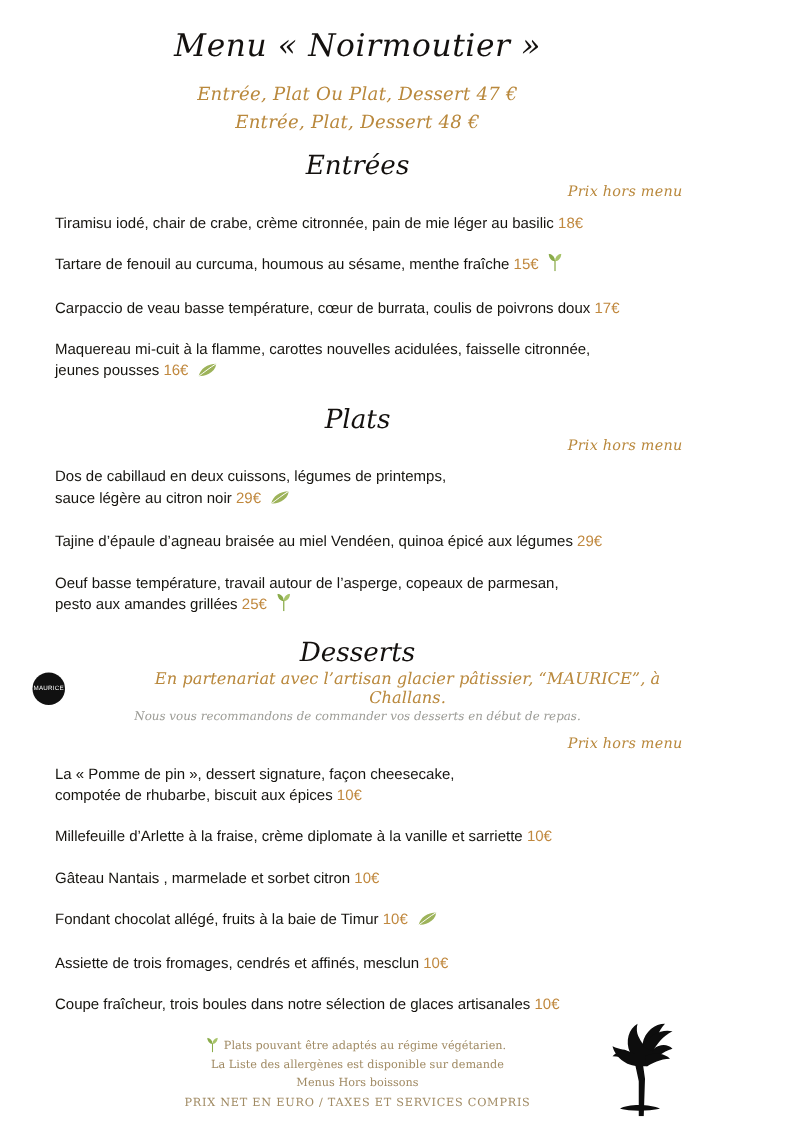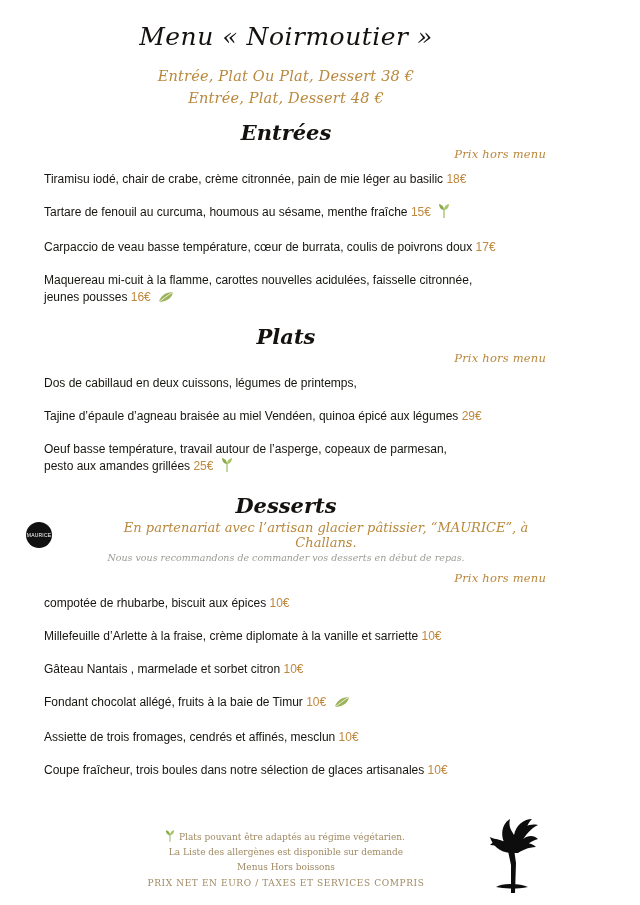--- a/index.html
+++ b/index.html
@@ -43,21 +43,21 @@
     line-height: 1.55;
     letter-spacing: 0.2px;
   }
   .section-title {
     text-align: center;
     font-family: "DejaVu Serif", serif;
     font-style: italic;
     font-size: 21px;
     color: #14110f;
     margin: 10px 0 2px 0;
-    font-weight: bold;
+    font-weight: normal;
   }
   .prix-hors-menu {
     text-align: right;
     font-family: "DejaVu Serif", serif;
     font-style: italic;
     font-size: 11.5px;
     color: #b9883c;
     margin-bottom: 10px;
     letter-spacing: 0.2px;
   }
@@ -164,21 +164,21 @@
   }
 </style>
 </head>
 <body>
 
 <div class="page">
 
   <h1 class="menu-title">Menu « Noirmoutier »</h1>
 
   <div>
-    <div class="formula">Entrée, Plat Ou Plat, Dessert 38 €</div>
+    <div class="formula">Entrée, Plat Ou Plat, Dessert 47 €</div>
     <div class="formula">Entrée, Plat, Dessert 48 €</div>
   </div>
 
   <h2 class="section-title">Entrées</h2>
   <div class="prix-hors-menu">Prix hors menu</div>
 
   <div class="dish">
     <span class="line">
       <span>Tiramisu iodé, chair de crabe, crème citronnée, pain de mie léger au basilic</span>
       <span class="price">18€</span>
@@ -219,20 +219,30 @@
       </span>
     </span>
   </div>
 
   <h2 class="section-title">Plats</h2>
   <div class="prix-hors-menu">Prix hors menu</div>
 
 
   <div class="dish">
     <span class="line">Dos de cabillaud en deux cuissons, légumes de printemps,</span>
+    <span class="line">
+      <span>sauce légère au citron noir</span>
+      <span class="price">29€</span>
+      <span class="leaf-gluten">
+        <svg width="16" height="12" viewBox="0 0 16 12">
+            <path d="M1 11 C5 11 14 9 15 1 C8 1 2 5 1 11 Z" fill="#9db35a"></path>
+            <path d="M1 11 C5 8 10 4 15 1" stroke="#ffffff" stroke-width="0.8" fill="none"></path>
+          </svg>
+      </span>
+    </span>
   </div>
 
   <div class="dish">
     <span class="line">
       <span>Tajine d’épaule d’agneau braisée au miel Vendéen, quinoa épicé aux légumes</span>
       <span class="price">29€</span>
     </span>
   </div>
 
   <div class="dish">
@@ -254,20 +264,21 @@
 
   <div class="partner">
     <div class="partner-logo">MAURICE</div>
     <div class="partner-text">En partenariat avec l’artisan glacier pâtissier, “MAURICE”, à Challans.</div>
   </div>
   <div class="partner-note">Nous vous recommandons de commander vos desserts en début de repas.</div>
 
   <div class="prix-hors-menu">Prix hors menu</div>
 
   <div class="dish">
+    <span class="line">La « Pomme de pin », dessert signature, façon cheesecake,</span>
     <span class="line">
       <span>compotée de rhubarbe, biscuit aux épices</span>
       <span class="price">10€</span>
     </span>
   </div>
 
   <div class="dish">
     <span class="line">
       <span>Millefeuille d’Arlette à la fraise, crème diplomate à la vanille et sarriette</span>
       <span class="price">10€</span>

